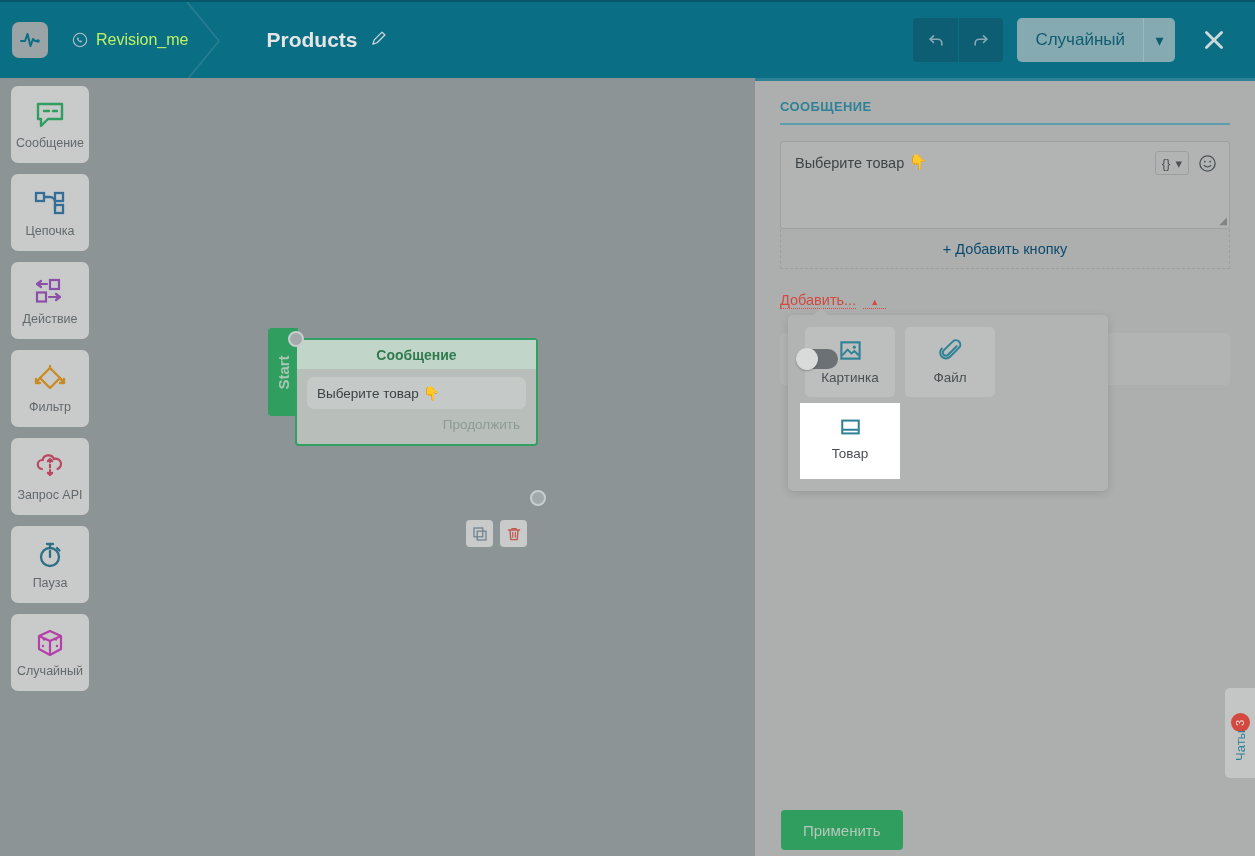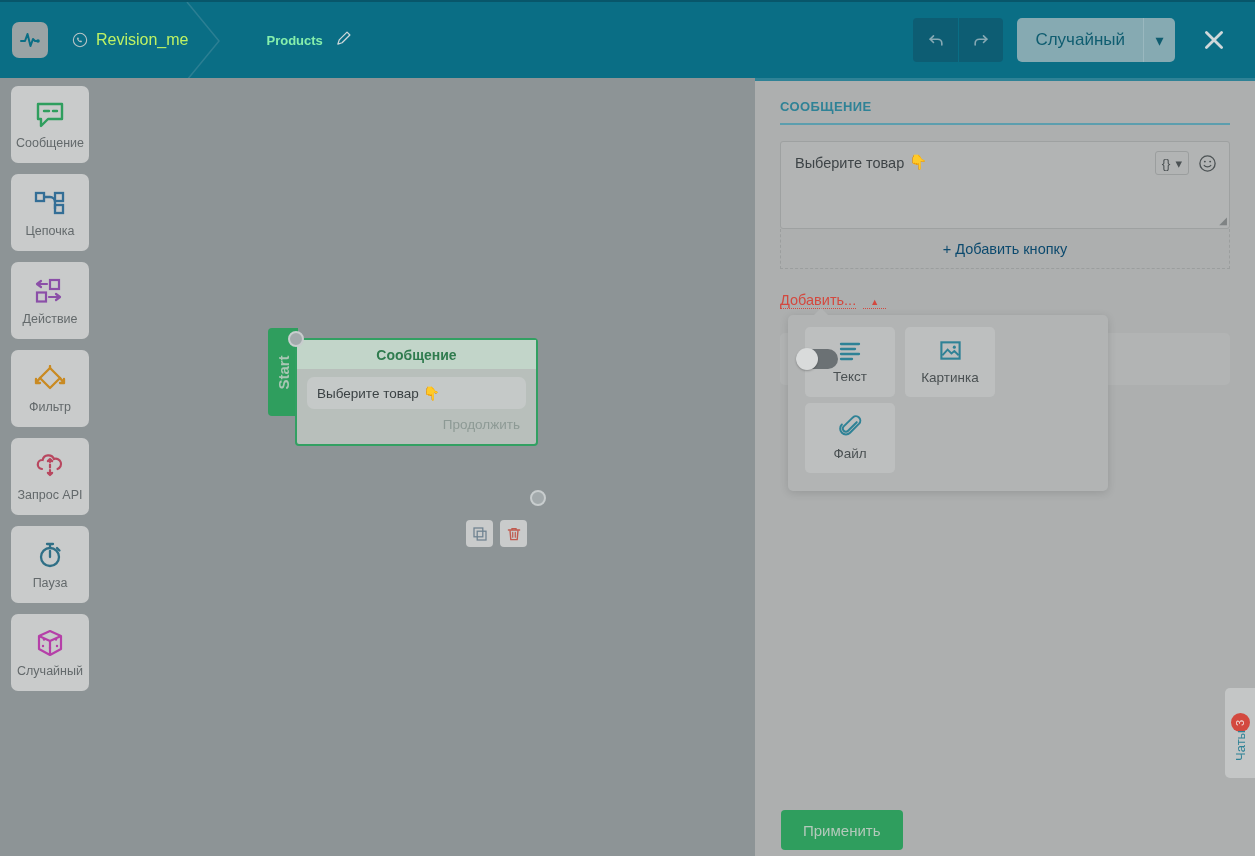--- a/index.html
+++ b/index.html
@@ -28,21 +28,21 @@
   .crumb1 {
     display: flex; align-items: center; gap: 8px;
     margin-left: 24px; color: #bef264; font-size: 16px;
   }
   .crumb-sep {
     position: absolute; left: 185px; top: 0; height: 78px; width: 45px;
     pointer-events: none;
   }
   .crumb2 {
     margin-left: 78px; display: flex; align-items: center; gap: 12px;
-    color: #86efac; font-size: 13px; font-weight: bold;
+    color: #e5e5e5; font-size: 21px; font-weight: bold;
   }
   .pencil-ic { color: #cfd8da; }
   .hdr-right {
     margin-left: auto; display: flex; align-items: center; gap: 0;
     padding-right: 16px;
   }
   .undo-group {
     display: flex; background: #0d5d73; border-radius: 4px; overflow: hidden;
     margin-right: 14px;
   }
@@ -467,30 +467,20 @@
   <div class="add-link-row">
     <div class="add-link">
       <span class="lbl">Добавить...</span>
       <span class="caret-up">▲</span>
     </div>
 
     <div class="popup">
       <div class="popup-arrow"></div>
       <div class="popup-grid">
 
-        <div class="tile-cell">
-          <div class="tile">
-            <span class="tile-ic">
-              <svg width="24" height="20" viewBox="0 0 24 20">
-                <path d="M3 3 H21 M3 8 H17 M3 13 H21 M3 18 H14" stroke="#2f8296" stroke-width="2.3" stroke-linecap="round"></path>
-              </svg>
-            </span>
-            <span class="tile-label">Текст</span>
-          </div>
-        </div>
 
         <div class="tile-cell">
           <div class="tile">
             <span class="tile-ic">
               <svg width="23" height="23" viewBox="0 0 24 24">
                 <rect x="2.5" y="3.5" width="19" height="17" fill="none" stroke="#2f8296" stroke-width="2.2"></rect>
                 <path d="M3.5 17 L9 11 L13 15 L16 12.5 L20.5 17" fill="none" stroke="#2f8296" stroke-width="2"></path>
                 <circle cx="16" cy="8.5" r="1.6" fill="#2f8296"></circle>
               </svg>
             </span>
@@ -502,20 +492,31 @@
           <div class="tile">
             <span class="tile-ic">
               <svg width="23" height="23" viewBox="0 0 24 24">
                 <path d="M18.5 7.5 L9.5 16.5 a3.2 3.2 0 0 1 -4.6 -4.6 L14.5 2.5 a4.6 4.6 0 0 1 6.5 6.5 L11.5 18.5 a6 6 0 0 1 -8.5 -8.5" fill="none" stroke="#2f8296" stroke-width="2.1" stroke-linecap="round"></path>
               </svg>
             </span>
             <span class="tile-label">Файл</span>
           </div>
         </div>
 
+        <div class="tile-cell cell-hl">
+          <div class="tile">
+            <span class="tile-ic">
+              <svg width="23" height="22" viewBox="0 0 24 24">
+                <rect x="3" y="5" width="18" height="14" fill="none" stroke="#2f8296" stroke-width="2.2"></rect>
+                <path d="M3.5 15 H20.5" stroke="#2f8296" stroke-width="2.2"></path>
+              </svg>
+            </span>
+            <span class="tile-label">Товар</span>
+          </div>
+        </div>
 
       </div>
     </div>
   </div>
 
   <div class="toggle-card">
     <div class="switch">
       <div class="switch-knob"></div>
     </div>
     <span class="toggle-label">ЖДАТЬ ОТВЕТ ПОДПИСЧИКА</span>

